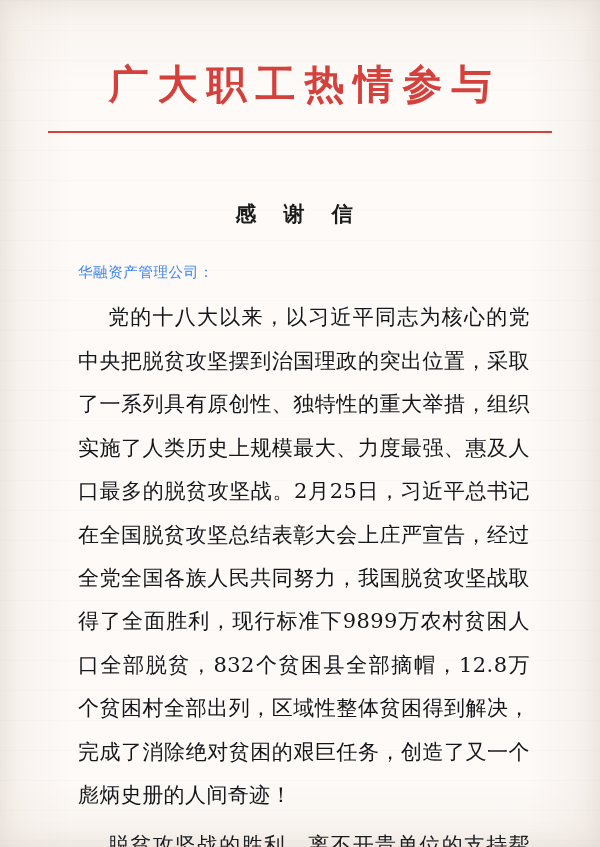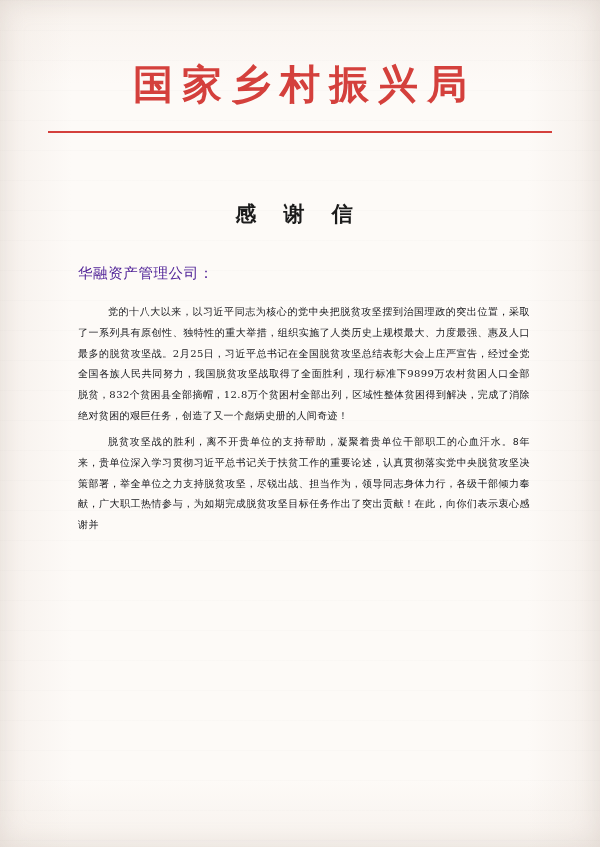--- a/index.html
+++ b/index.html
@@ -67,28 +67,29 @@
     text-indent: 10px;
   }
   .body-wrap {
     position: absolute;
     top: 262px;
     left: 78px;
     width: 452px;
   }
   .salutation {
     font-size: 14.5px;
-    color: #4c1d95;
+    color: #3b82f6;
     letter-spacing: 0.6px;
     line-height: 1.6;
-    margin-bottom: 17px;
+    margin-bottom: 11px;
+    font-family: Liberation Mono, monospace;
   }
   p.para {
     margin: 0 0 7px 0;
-    font-size: 10px;
+    font-size: 21px;
     color: #15161a;
     line-height: 2.07;
     text-align: justify;
     text-justify: inter-character;
     letter-spacing: 0.4px;
     text-indent: 30px;
   }
   p.para:last-child {
     margin-bottom: 0;
     font-family: Liberation Mono, monospace;
@@ -118,21 +119,21 @@
 </style>
 </head>
 <body>
 
 <div class="page">
 
   <div class="paper-tint"></div>
   <div class="scan-lines"></div>
 
   <div class="letterhead">
-    <div class="letterhead-title">国家乡村振兴局</div>
+    <div class="letterhead-title">广大职工热情参与</div>
   </div>
 
   <div class="rule"></div>
 
   <div class="doc-title">感 谢 信</div>
 
   <div class="body-wrap">
     <div class="salutation">华融资产管理公司：</div>
     <p class="para">党的十八大以来，以习近平同志为核心的党中央把脱贫攻坚摆到治国理政的突出位置，采取了一系列具有原创性、独特性的重大举措，组织实施了人类历史上规模最大、力度最强、惠及人口最多的脱贫攻坚战。2月25日，习近平总书记在全国脱贫攻坚总结表彰大会上庄严宣告，经过全党全国各族人民共同努力，我国脱贫攻坚战取得了全面胜利，现行标准下9899万农村贫困人口全部脱贫，832个贫困县全部摘帽，12.8万个贫困村全部出列，区域性整体贫困得到解决，完成了消除绝对贫困的艰巨任务，创造了又一个彪炳史册的人间奇迹！</p>
     <p class="para">脱贫攻坚战的胜利，离不开贵单位的支持帮助，凝聚着贵单位干部职工的心血汗水。8年来，贵单位深入学习贯彻习近平总书记关于扶贫工作的重要论述，认真贯彻落实党中央脱贫攻坚决策部署，举全单位之力支持脱贫攻坚，尽锐出战、担当作为，领导同志身体力行，各级干部倾力奉献，广大职工热情参与，为如期完成脱贫攻坚目标任务作出了突出贡献！在此，向你们表示衷心感谢并</p>

